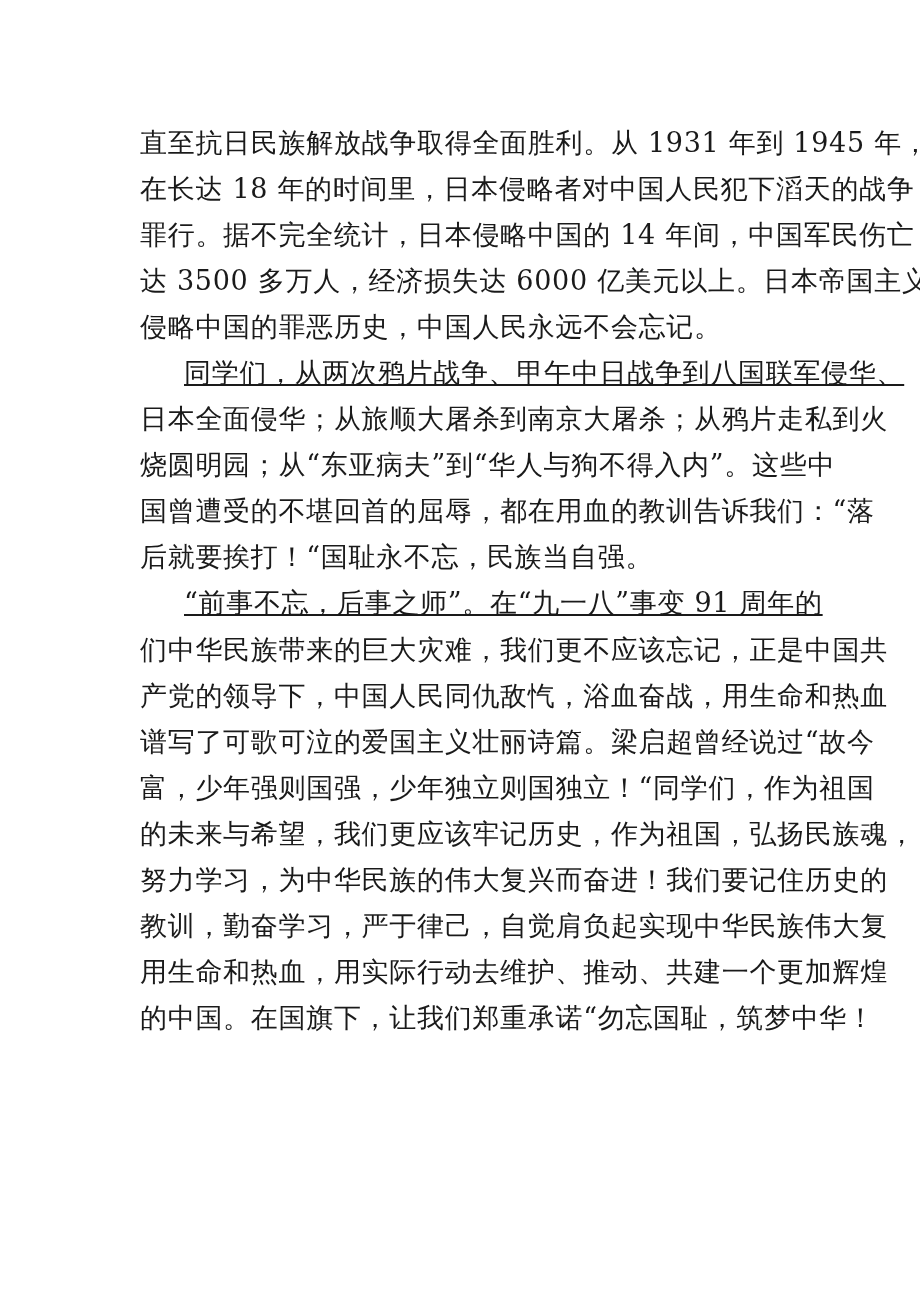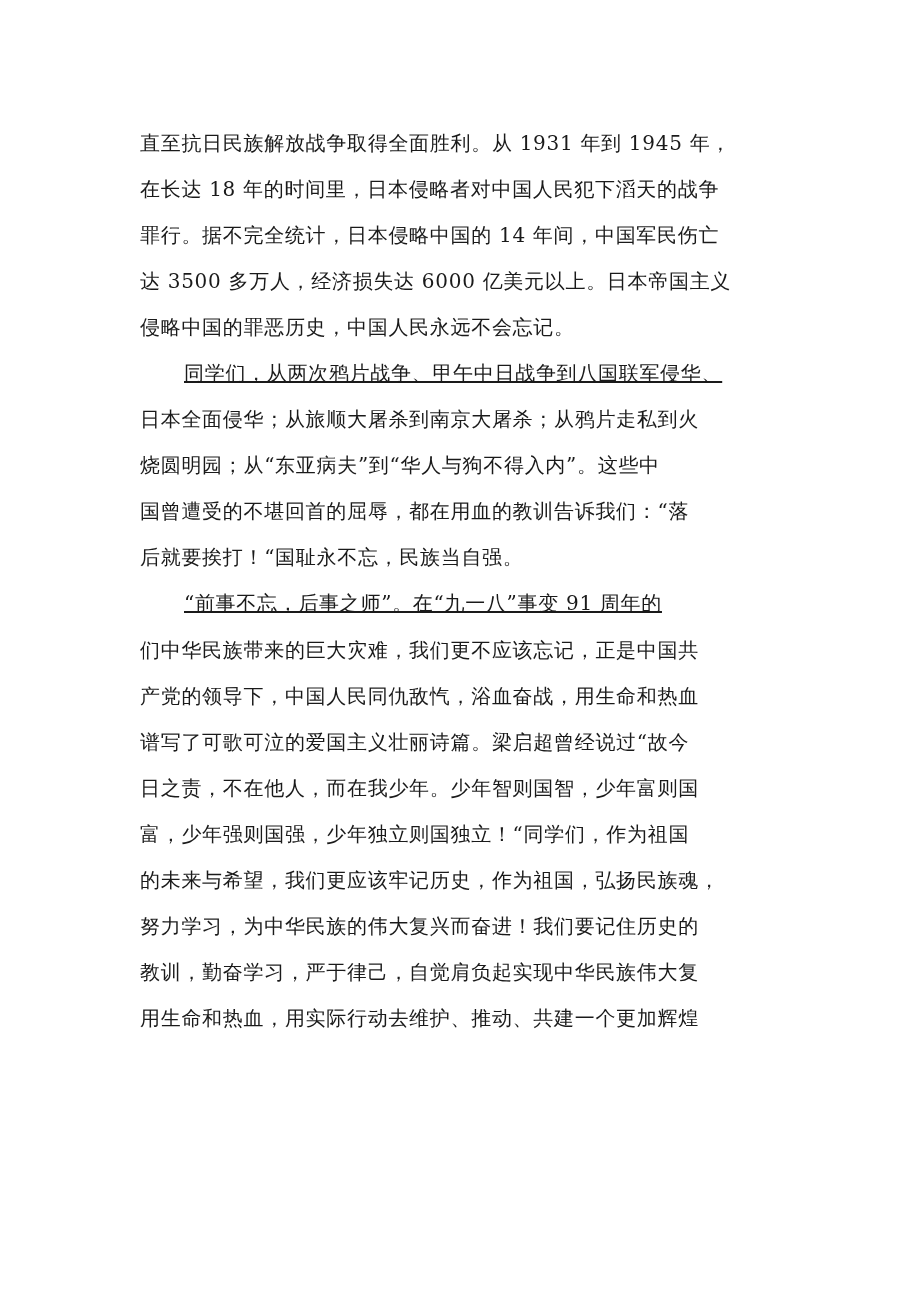--- a/index.html
+++ b/index.html
@@ -25,21 +25,21 @@
       position: absolute;
       left: 140px;
       top: 120px;
       width: 700px;
     }
     .line {
       display: block;
       height: 46.05px;
       line-height: 46.05px;
       font-family: "DejaVu Serif", "Liberation Serif", serif;
-      font-size: 20px;
+      font-size: 27px;
       letter-spacing: 0.7px;
       color: #1a1a1a;
       white-space: nowrap;
     }
     .line.indent {
       padding-left: 44px;
       text-decoration: underline;
     }
   </style>
 </head>
@@ -62,22 +62,22 @@
       <span class="line">烧圆明园；从“东亚病夫”到“华人与狗不得入内”。这些中</span>
       <span class="line">国曾遭受的不堪回首的屈辱，都在用血的教训告诉我们：“落</span>
       <span class="line">后就要挨打！“国耻永不忘，民族当自强。</span>
     </div>
 
     <div>
       <span class="line indent">“前事不忘，后事之师”。在“九一八”事变 91 周年的</span>
       <span class="line">们中华民族带来的巨大灾难，我们更不应该忘记，正是中国共</span>
       <span class="line">产党的领导下，中国人民同仇敌忾，浴血奋战，用生命和热血</span>
       <span class="line">谱写了可歌可泣的爱国主义壮丽诗篇。梁启超曾经说过“故今</span>
-      <span class="line">日之责，不在他人，而在我少年。少年智则国智，少年富则国</span>
       <span class="line">富，少年强则国强，少年独立则国独立！“同学们，作为祖国</span>
       <span class="line">的未来与希望，我们更应该牢记历史，作为祖国，弘扬民族魂，</span>
       <span class="line">努力学习，为中华民族的伟大复兴而奋进！我们要记住历史的</span>
       <span class="line">教训，勤奋学习，严于律己，自觉肩负起实现中华民族伟大复</span>
       <span class="line">用生命和热血，用实际行动去维护、推动、共建一个更加辉煌</span>
+      <span class="line">的中国。在国旗下，让我们郑重承诺“勿忘国耻，筑梦中华！</span>
     </div>
 
   </div>
 </div>
 
 </body></html>

